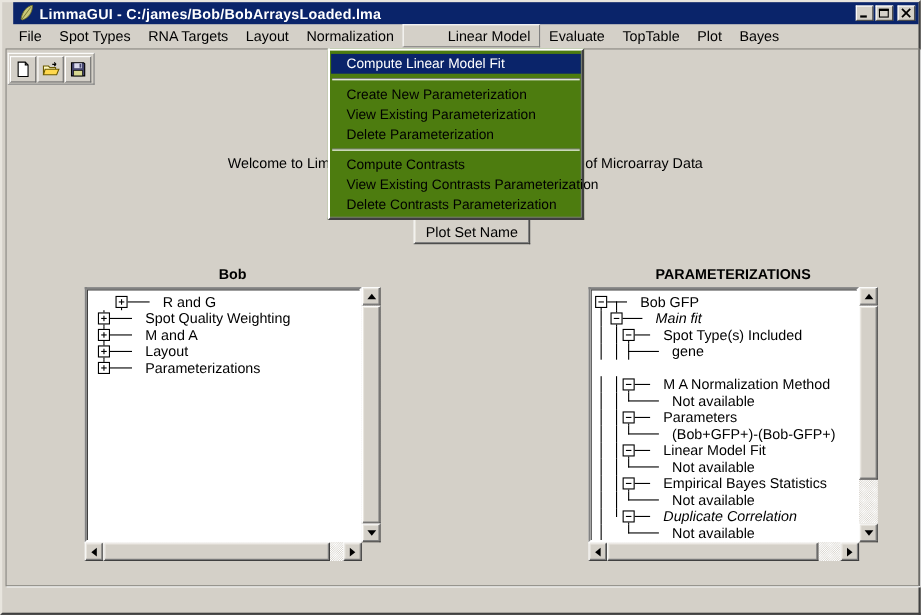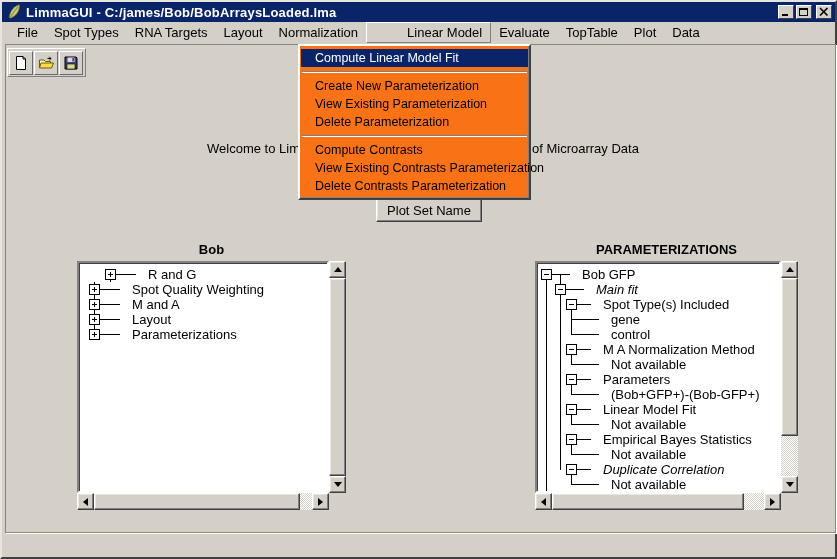--- a/index.html
+++ b/index.html
@@ -3,21 +3,21 @@
 <meta charset="utf-8">
 <style>
   * { box-sizing: border-box; margin: 0; padding: 0; }
   html,body { width: 837px; height: 559px; }
   body { font-family: "Liberation Sans", sans-serif; background: #d4d0c8; position: relative; overflow: hidden; }
 
   .window { position: absolute; inset: 0; background: #d4d0c8;
     border: 2px solid; border-color: #e8e5de #404040 #404040 #e8e5de; }
 
   
-  .titlebar { position: absolute; left: 0; top: 0; right: 0; height: 20px;
+  .titlebar { position: absolute; left: 10px; top: 0; right: 0; height: 20px;
     background: var(--titlebar, #0a246a); display: flex; align-items: center; padding: 0 3px; }
   .titlebar .ticon { width: 15px; height: 16px; margin: 0 4px 0 2px; flex: 0 0 auto; }
   .titlebar .wtitle { color: #fff; font-weight: bold; font-size: 13px; white-space: nowrap; flex: 1 1 auto; letter-spacing: 0.2px; }
   .tbbtn { width: 16px; height: 14px; background: #d4d0c8; margin-left: 2px; flex: 0 0 auto;
     border: 1px solid; border-color: #fff #404040 #404040 #fff;
     display: flex; align-items: center; justify-content: center; }
   .tbbtn.close { margin-left: 4px; }
 
   
   .menubar { position: absolute; left: 2px; top: 20px; right: 2px; height: 21px;
@@ -88,21 +88,21 @@
   .hscroll { position: absolute; top: 491px; height: 17px; }
   .hscroll.lt { left: 75px; width: 252px; } .hscroll.rt { left: 533px; width: 246px; }
   .htrack { position: absolute; top: 0; left: 17px; right: 17px; height: 17px; }
   .tri { width: 0; height: 0; }
   .tri.up    { border: 4px solid transparent; border-bottom: 5px solid #000; margin-top: -4px; }
   .tri.down  { border: 4px solid transparent; border-top: 5px solid #000; margin-bottom: -4px; }
   .tri.left  { border: 4px solid transparent; border-right: 5px solid #000; margin-left: -4px; }
   .tri.right { border: 4px solid transparent; border-left: 5px solid #000; margin-right: -4px; }
 
   
-  .dropmenu { position: absolute; left: 296px; top: 42px; width: 233px; background: #f97316;
+  .dropmenu { position: absolute; left: 296px; top: 42px; width: 233px; background: #4d7c0f;
     border: 2px solid; border-color: #fff #404040 #404040 #fff;
     box-shadow: inset -1px -1px 0 #808080; padding: 3px 1px; z-index: 50; }
   .mrow { height: 18px; line-height: 18px; padding-left: 14px; font-size: 12.5px; color: #000; white-space: nowrap; }
   .mrow.hl { background: var(--highlight, #0a246a); color: #fff; }
   .msep { height: 0; border-top: 1px solid #808080; border-bottom: 1px solid #fff; margin: 4px 1px; }
 </style>
 </head>
 <body style="--titlebar: #0a246a; --highlight: #0a246a;">
 
 <div class="window">
@@ -137,21 +137,21 @@
   <div class="menubar" id="menubar">
       <div class="mitem">File</div>
       <div class="mitem">Spot Types</div>
       <div class="mitem">RNA Targets</div>
       <div class="mitem">Layout</div>
       <div class="mitem">Normalization</div>
       <div class="mitem active">Linear Model</div>
       <div class="mitem">Evaluate</div>
       <div class="mitem">TopTable</div>
       <div class="mitem">Plot</div>
-      <div class="mitem">Data</div>
+      <div class="mitem">Bayes</div>
     </div>
 
   <div class="mainframe"></div>
 
   <div class="toolbar" id="toolbar">
       <div class="tbtn">
         <div>
           <svg width="16" height="16" viewBox="0 0 16 16">
             <path d="M3.5 1.5 H10 L12.5 4 V14.5 H3.5 Z" fill="#fff" stroke="#000"></path>
             <path d="M10 1.5 V4 H12.5" fill="none" stroke="#000"></path>
@@ -244,27 +244,20 @@
           <div class="tree-arm" style="left: 34px; width: 20px;"></div>
           <div class="tree-boxglyph minus" style="left: 29px;"></div>
           <div class="tree-label" style="left: 66px;">Spot Type(s) Included</div>
         </div>
         <div class="tree-row" style="top: 49px;">
           <div class="tguide" style="left: 9px; top: 0px; height: 15px;"></div>
           <div class="tguide" style="left: 23px; top: 0px; height: 15px;"></div>
           <div class="tguide" style="left: 34px; top: 0px; height: 15px;"></div>
           <div class="tree-arm" style="left: 34px; width: 28px;"></div>
           <div class="tree-label" style="left: 74px;">gene</div>
-        </div>
-        <div class="tree-row" style="top: 64px;">
-          <div class="tguide" style="left: 9px; top: 0px; height: 15px;"></div>
-          <div class="tguide" style="left: 23px; top: 0px; height: 15px;"></div>
-          <div class="tguide" style="left: 34px; top: 0px; height: 8px;"></div>
-          <div class="tree-arm" style="left: 34px; width: 28px;"></div>
-          <div class="tree-label" style="left: 74px;">control</div>
         </div>
         <div class="tree-row" style="top: 79px;">
           <div class="tguide" style="left: 9px; top: 0px; height: 15px;"></div>
           <div class="tguide" style="left: 23px; top: 0px; height: 15px;"></div>
           <div class="tguide" style="left: 34px; top: 7px; height: 8px;"></div>
           <div class="tree-arm" style="left: 34px; width: 20px;"></div>
           <div class="tree-boxglyph minus" style="left: 29px;"></div>
           <div class="tree-label" style="left: 66px;">M A Normalization Method</div>
         </div>
         <div class="tree-row" style="top: 94px;">

